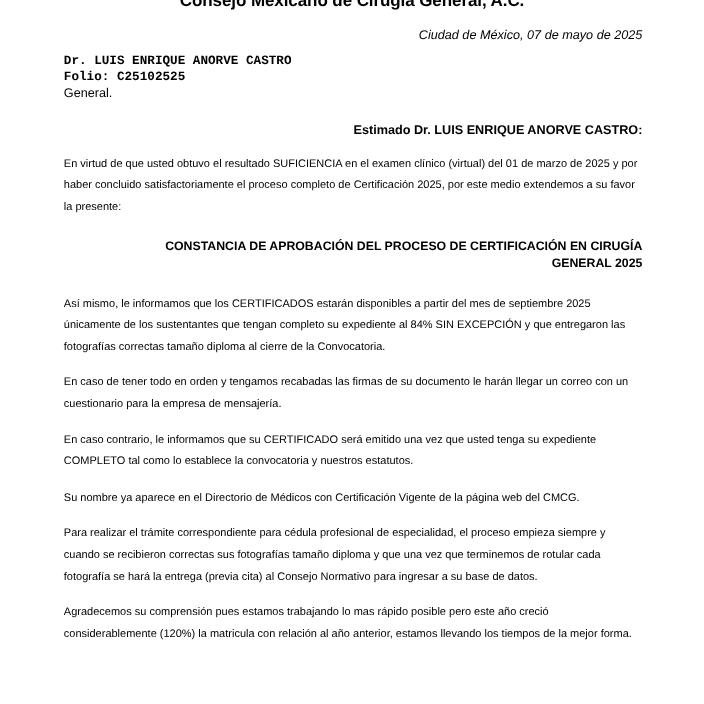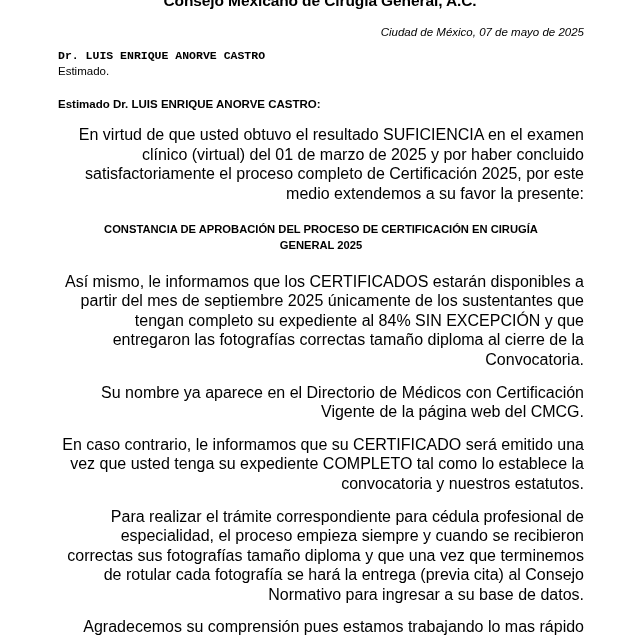--- a/index.html
+++ b/index.html
@@ -63,32 +63,33 @@
   .addressee .bold {
     font-weight: bold;
     font-family: Liberation Mono, monospace;
   }
 
   .greeting {
     margin-top: 18px;
     font-size: 11.5px;
     font-weight: bold;
     line-height: 16px;
+    text-align: right;
   }
 
   p.para {
     margin: 13px 0 0 0;
-    font-size: 16px;
+    font-size: 10px;
     line-height: 19.6px;
-    text-align: right;
+    text-align: left;
   }
 
   .center-head {
     margin: 17px 0 0 0;
-    text-align: center;
+    text-align: right;
     font-size: 11.2px;
     font-weight: bold;
     line-height: 16px;
   }
   .center-head.h2 {
     margin-top: 0;
   }
   .center-head.h3 {
     margin-top: 17px;
   }
@@ -103,39 +104,41 @@
 <div class="page">
 
   <div class="doc-title">Consejo Mexicano de Cirugía General, A.C.</div>
 
   <div class="body-col">
 
     <div class="date-line">Ciudad de México, 07 de mayo de 2025</div>
 
     <div class="addressee">
       <div class="bold">Dr. LUIS ENRIQUE ANORVE CASTRO</div>
-      <div>Estimado.</div>
+      <div class="bold">Folio: C25102525</div>
+      <div>General.</div>
     </div>
 
     <div class="greeting">Estimado Dr. LUIS ENRIQUE ANORVE CASTRO:</div>
 
     <p class="para">En virtud de que usted obtuvo el resultado SUFICIENCIA en el examen clínico (virtual) del 01 de marzo de 2025 y por haber concluido satisfactoriamente el proceso completo de Certificación 2025, por este medio extendemos a su favor la presente:</p>
 
     <div class="center-head h1">CONSTANCIA DE APROBACIÓN DEL PROCESO DE CERTIFICACIÓN EN CIRUGÍA</div>
 
     <div class="center-head h2">GENERAL 2025</div>
 
 
     <div class="spacer-after-heads"></div>
 
     <p class="para">Así mismo, le informamos que los CERTIFICADOS estarán disponibles a partir del mes de septiembre 2025 únicamente de los sustentantes que tengan completo su expediente al 84% SIN EXCEPCIÓN y que entregaron las fotografías correctas tamaño diploma al cierre de la Convocatoria.</p>
 
+    <p class="para">En caso de tener todo en orden y tengamos recabadas las firmas de su documento le harán llegar un correo con un cuestionario para la empresa de mensajería.</p>
+
+    <p class="para">En caso contrario, le informamos que su CERTIFICADO será emitido una vez que usted tenga su expediente COMPLETO tal como lo establece la convocatoria y nuestros estatutos.</p>
 
     <p class="para">Su nombre ya aparece en el Directorio de Médicos con Certificación Vigente de la página web del CMCG.</p>
-
-    <p class="para">En caso contrario, le informamos que su CERTIFICADO será emitido una vez que usted tenga su expediente COMPLETO tal como lo establece la convocatoria y nuestros estatutos.</p>
 
     <p class="para">Para realizar el trámite correspondiente para cédula profesional de especialidad, el proceso empieza siempre y cuando se recibieron correctas sus fotografías tamaño diploma y que una vez que terminemos de rotular cada fotografía se hará la entrega (previa cita) al Consejo Normativo para ingresar a su base de datos.</p>
 
     <p class="para">Agradecemos su comprensión pues estamos trabajando lo mas rápido posible pero este año creció considerablemente (120%) la matricula con relación al año anterior, estamos llevando los tiempos de la mejor forma.</p>
 
   </div>
 </div>
 
 </body></html>

